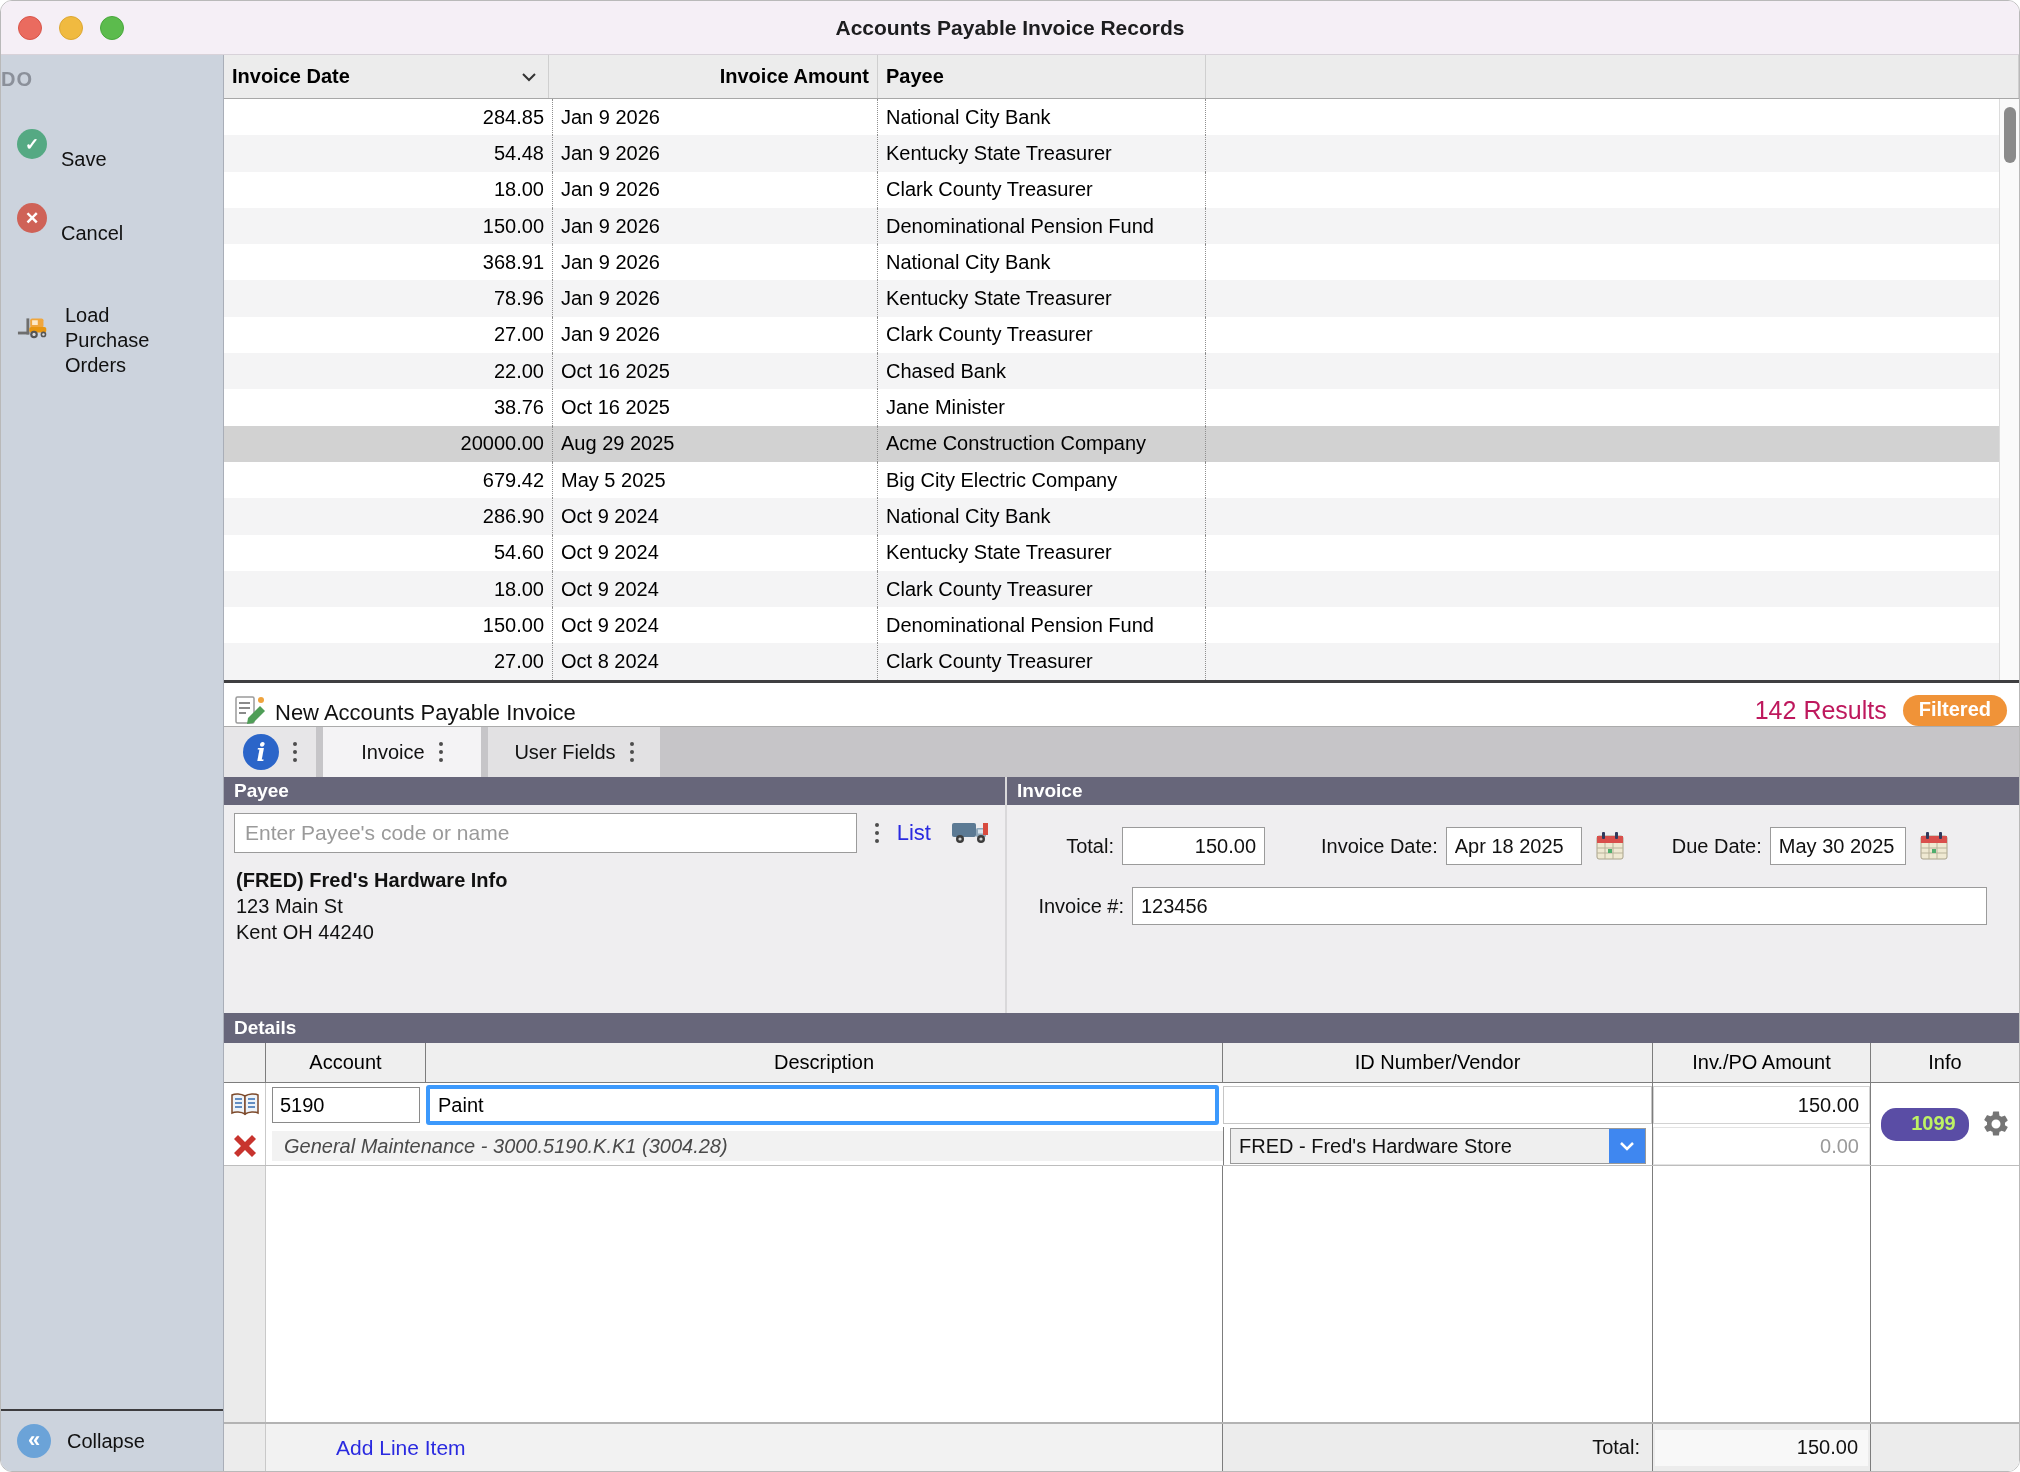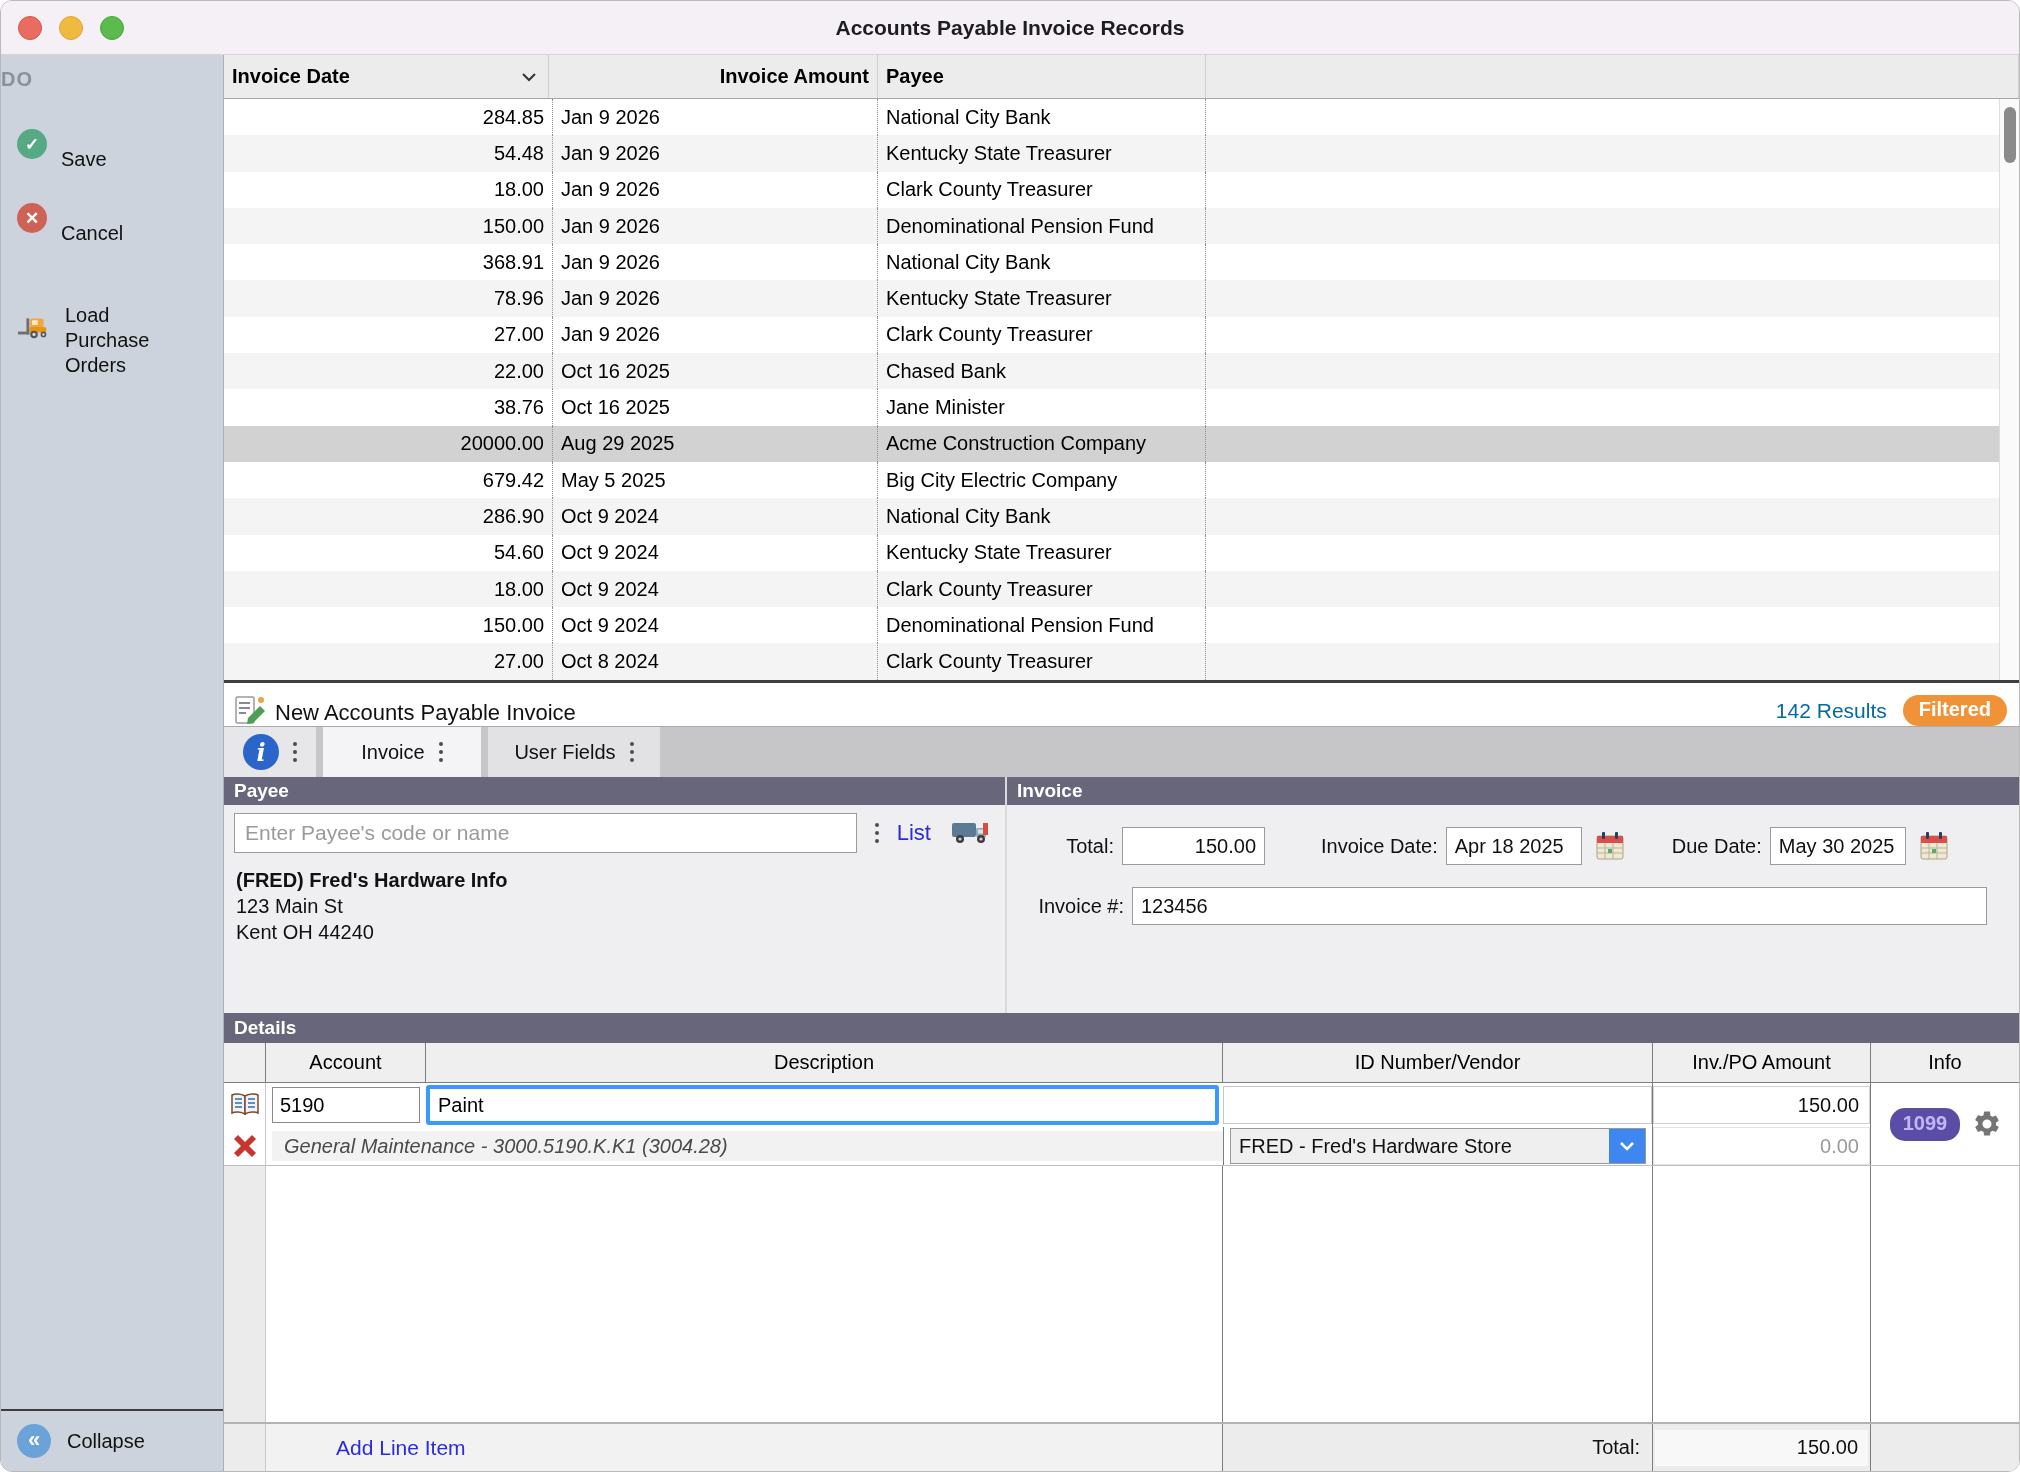--- a/index.html
+++ b/index.html
@@ -99,21 +99,21 @@
   .dark-divider{ height:3px; background:#3f3f41; flex:0 0 auto;}
 
   
   .results-bar{
     height:44px; flex:0 0 auto; background:#ffffff; display:flex; align-items:flex-end;
     padding:0 12px 0 10px; border-bottom:1px solid #ababab;
   }
   .nb-icon{ width:32px; height:32px; margin-right:9px; }
   .nb-title{ font-size:22px; color:#111; }
   .bar-right{ margin-left:auto; display:flex; align-items:center; gap:16px; }
-  .results-count{ font-size:21px; color:#0369a1; }
+  .results-count{ font-size:25px; color:#be185d; }
   .filtered-badge{
     background:#f09338; color:#fff; font-size:20px; font-weight:bold;
     border-radius:16px; padding:3px 16px 5px 16px;
   }
 
   
   .tabbar{
     height:50px; flex:0 0 auto; background:#c6c5c8; display:flex; align-items:stretch; gap:7px;
   }
   .tab{ display:flex; align-items:center; justify-content:center; gap:14px; padding:0 16px; font-size:20px; color:#111; cursor:default;}
@@ -199,21 +199,21 @@
   .amt-box{ width:100%; height:38px; border:1px solid #d2d2d2; background:#fff; display:flex; align-items:center;
     justify-content:flex-end; padding-right:10px; font-size:20px; color:#111;}
   .amt-box.dim{ color:#9a9a9a; border-color:#e3e3e3;}
   .acct-desc-strip{ width:951px; height:30px; background:#f2f2f2; display:flex; align-items:center;
     padding-left:12px; font-style:italic; color:#4a4a4a; font-size:20px; margin-left:6px;}
   .vendor-dd{ width:418px; height:36px; margin:0 6px; border:1px solid #999; background:#efefef;
     display:flex; align-items:center; }
   .vendor-dd .dd-text{ flex:1; font-size:20px; color:#111; padding-left:8px; white-space:nowrap; overflow:hidden;}
   .dd-btn{ width:36px; height:34px; background:#3f87f0; display:flex; align-items:center; justify-content:center; flex:0 0 auto;}
   .cell-info{ width:150px; flex:0 0 auto; display:flex; align-items:center; justify-content:center; gap:12px;}
-  .badge-1099{ background:#5a4da5; color:#c4b5fd; font-weight:bold; font-size:20px; border-radius:15px; padding:4px 13px 6px 13px;}
+  .badge-1099{ background:#5a4da5; color:#bef264; font-weight:bold; font-size:20px; border-radius:15px; padding:4px 13px 6px 30px;}
 
   .det-body{ flex:1; display:flex; min-height:0;}
   .det-body .b{ height:100%; }
   .b-icon{ width:42px; background:#ebebeb; border-right:1px solid #c9c9c9;}
   .b-accdesc{ width:957px; border-right:1px solid #7d7d7d;}
   .b-id{ width:430px; border-right:1px solid #7d7d7d;}
   .b-amt{ width:218px; border-right:1px solid #7d7d7d;}
   .b-info{ flex:1;}
 
   .det-footer{ height:49px; flex:0 0 auto; background:#ececec; border-top:2px solid #b3b3b3; display:flex; align-items:center;}

